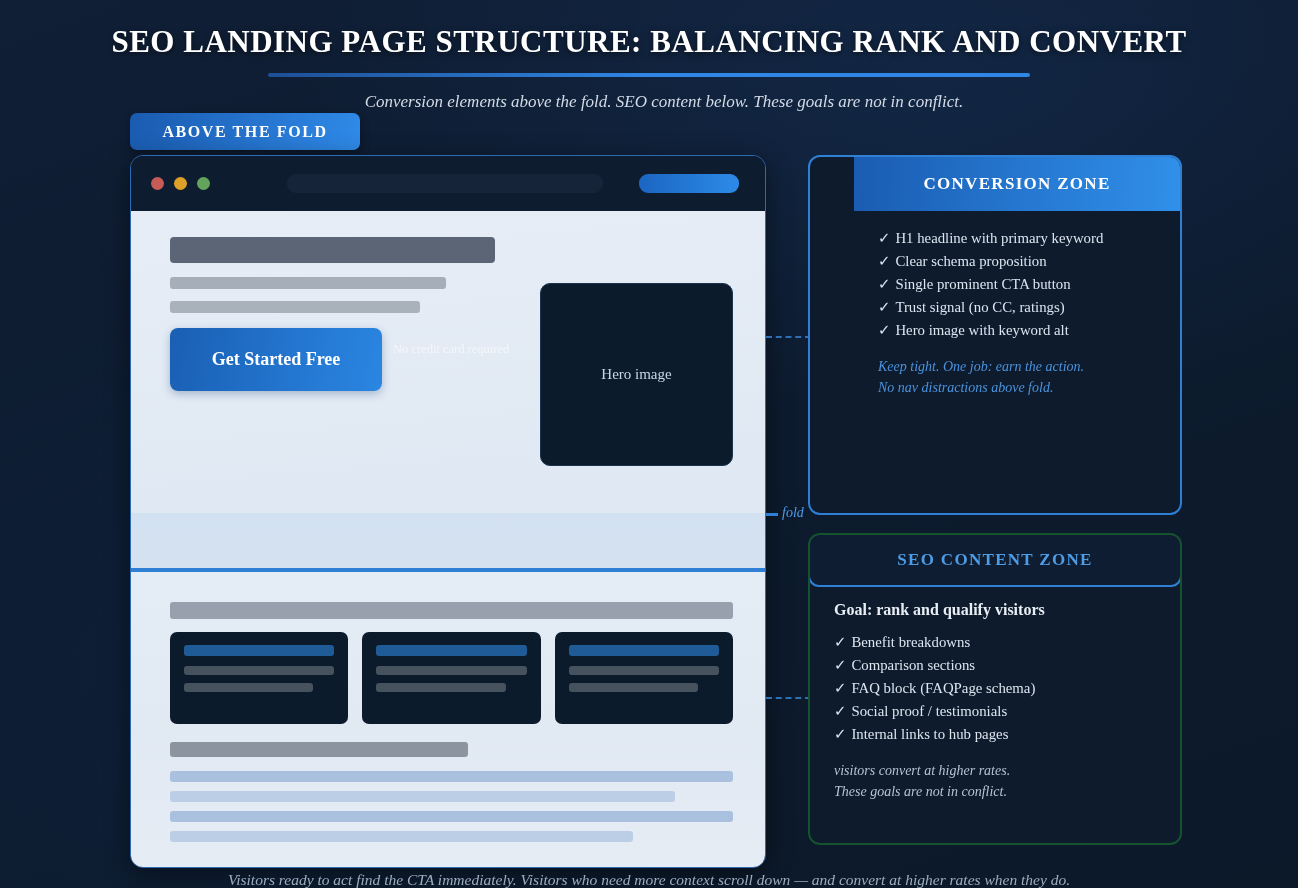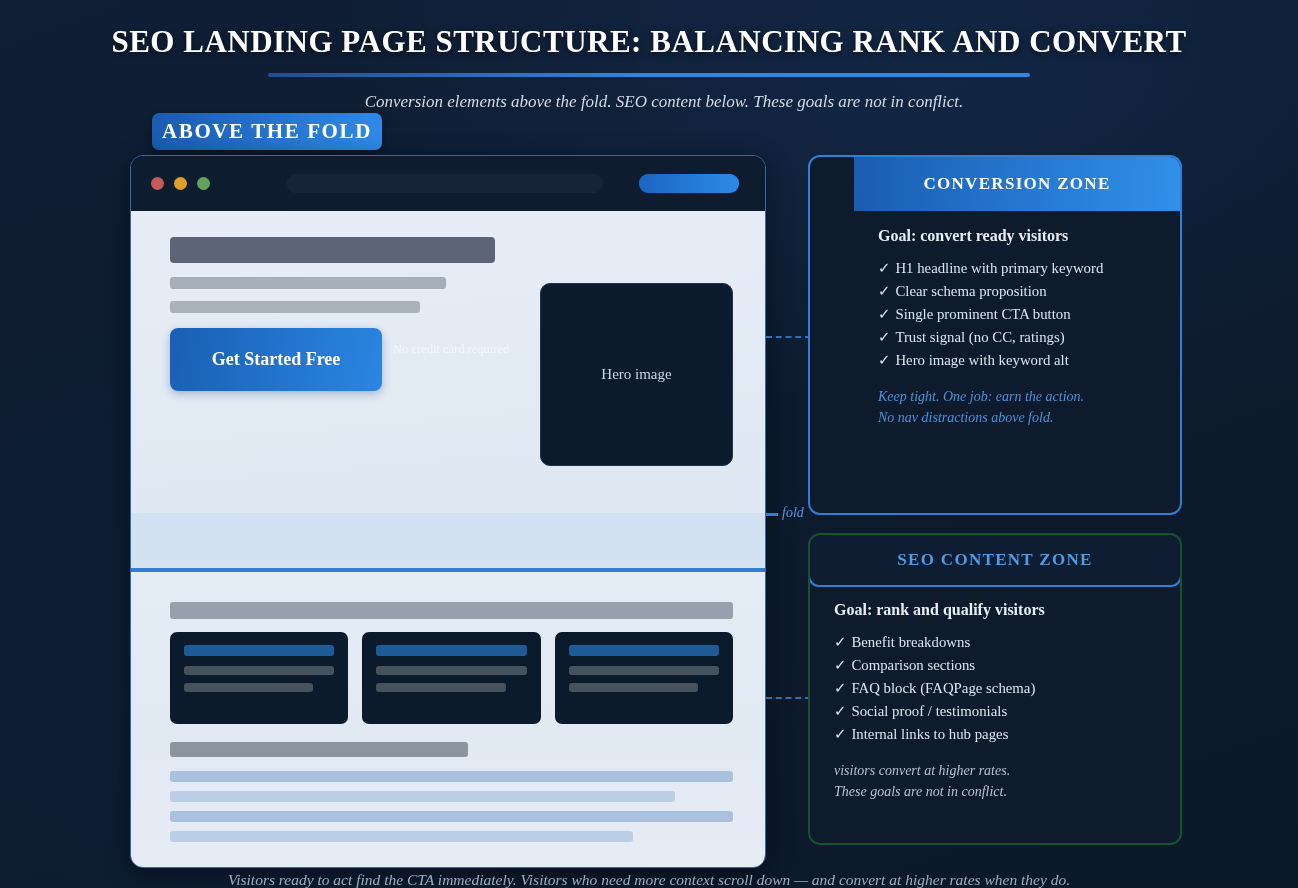--- a/index.html
+++ b/index.html
@@ -43,26 +43,25 @@
   }
 
   
   .fold-badge {
     position: absolute;
     left: 130px; top: 113px;
     width: 230px; height: 37px;
     border-radius: 7px;
     background: linear-gradient(100deg, #1a5bb0 0%, #2f8ae8 100%);
     color: #ffffff;
-    font-size: 21px;
+    font-size: 16px;
     font-weight: bold;
     letter-spacing: 1.6px;
     display: flex; align-items: center; justify-content: center;
     box-shadow: 0 3px 10px rgba(0,0,0,0.35);
-    margin-left: 22px;
   }
 
   
   .browser {
     position: absolute;
     left: 130px; top: 155px;
     width: 636px; height: 713px;
     border: 1.5px solid #2d6bb5;
     border-radius: 13px;
     overflow: hidden;
@@ -338,21 +337,20 @@
 </div>
 
 <div class="fold-tick"></div>
 <div class="fold-label">fold</div>
 <div class="connector c1"></div>
 <div class="connector c2"></div>
 
 <div class="panel conversion">
   <div class="panel-head">CONVERSION ZONE</div>
   <div class="panel-body">
-    <div class="goal">Goal: convert ready visitors</div>
     <div class="check-item"><span class="check-mark">✓</span><span>H1 headline with primary keyword</span></div>
     <div class="check-item"><span class="check-mark">✓</span><span>Clear schema proposition</span></div>
     <div class="check-item"><span class="check-mark">✓</span><span>Single prominent CTA button</span></div>
     <div class="check-item"><span class="check-mark">✓</span><span>Trust signal (no CC, ratings)</span></div>
     <div class="check-item"><span class="check-mark">✓</span><span>Hero image with keyword alt</span></div>
     <div class="note">
       <div>Keep tight. One job: earn the action.</div>
       <div>No nav distractions above fold.</div>
     </div>
   </div>

